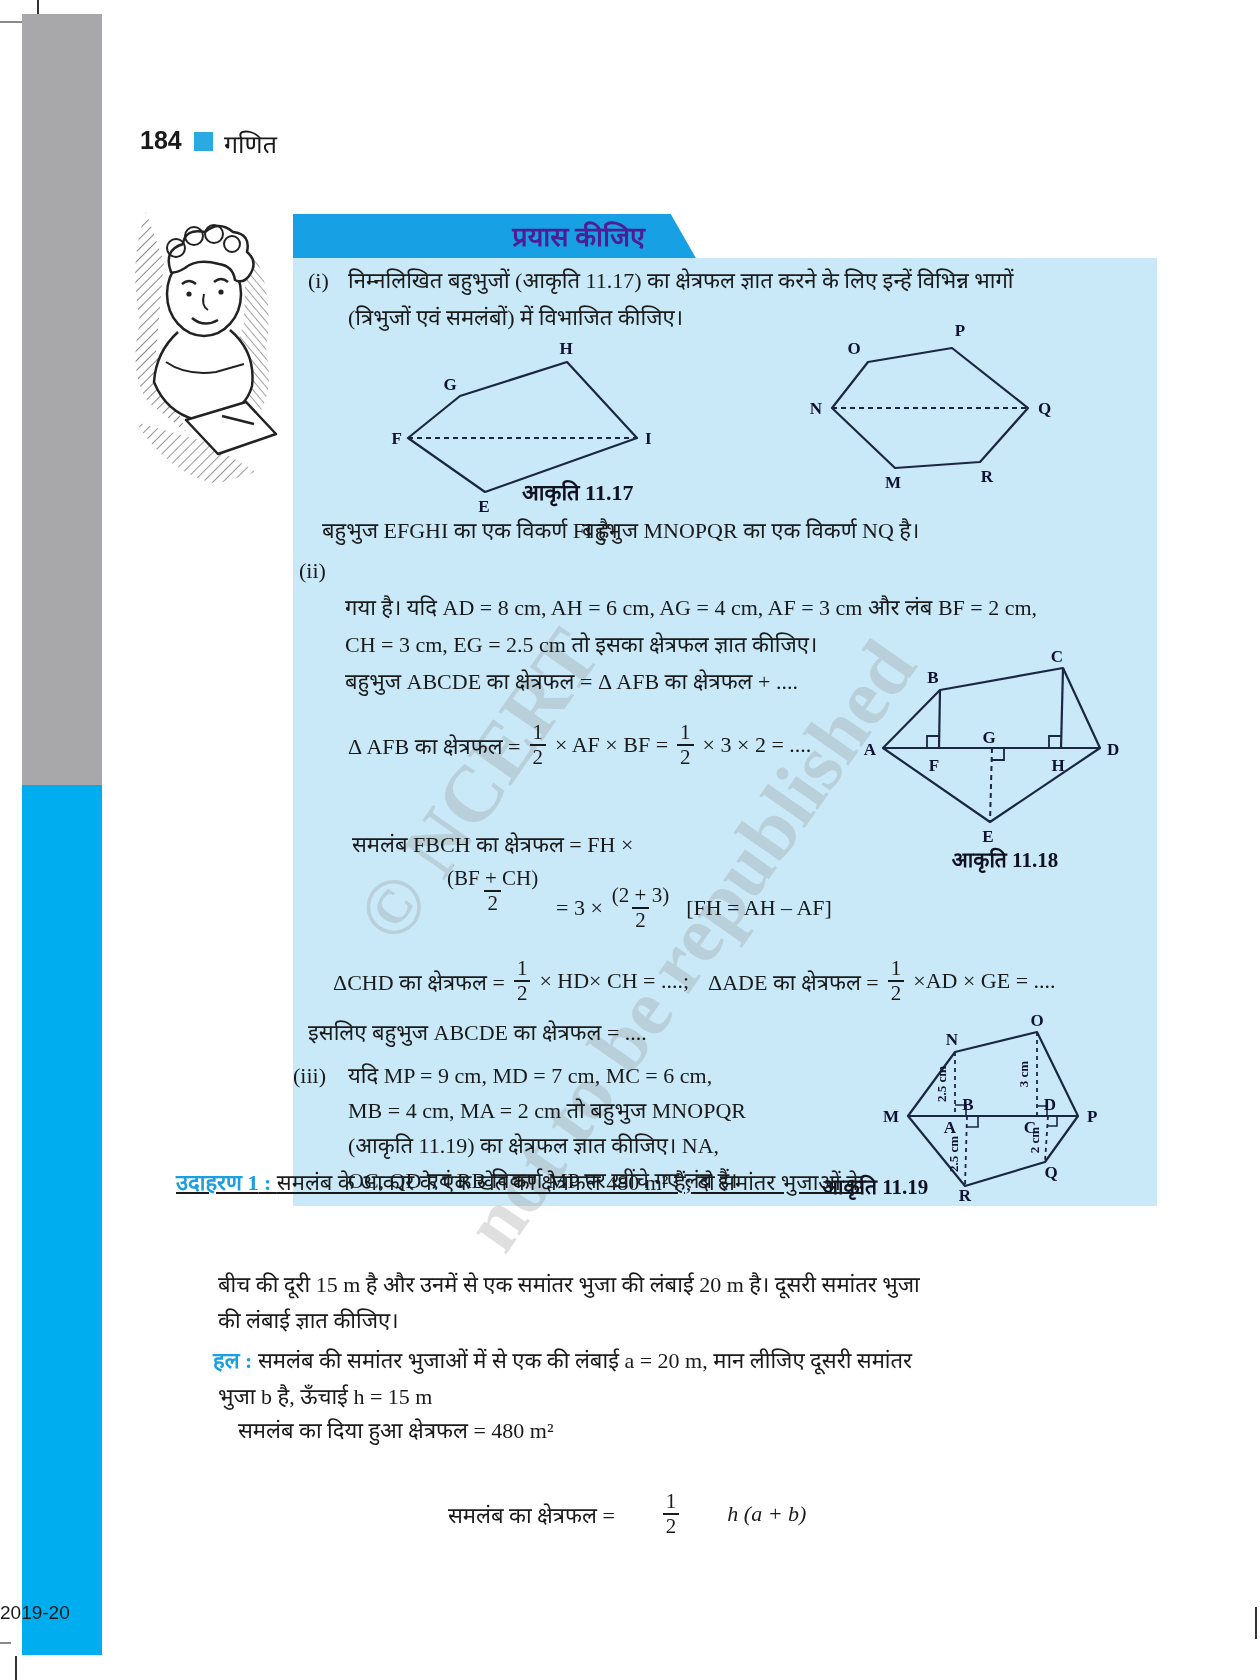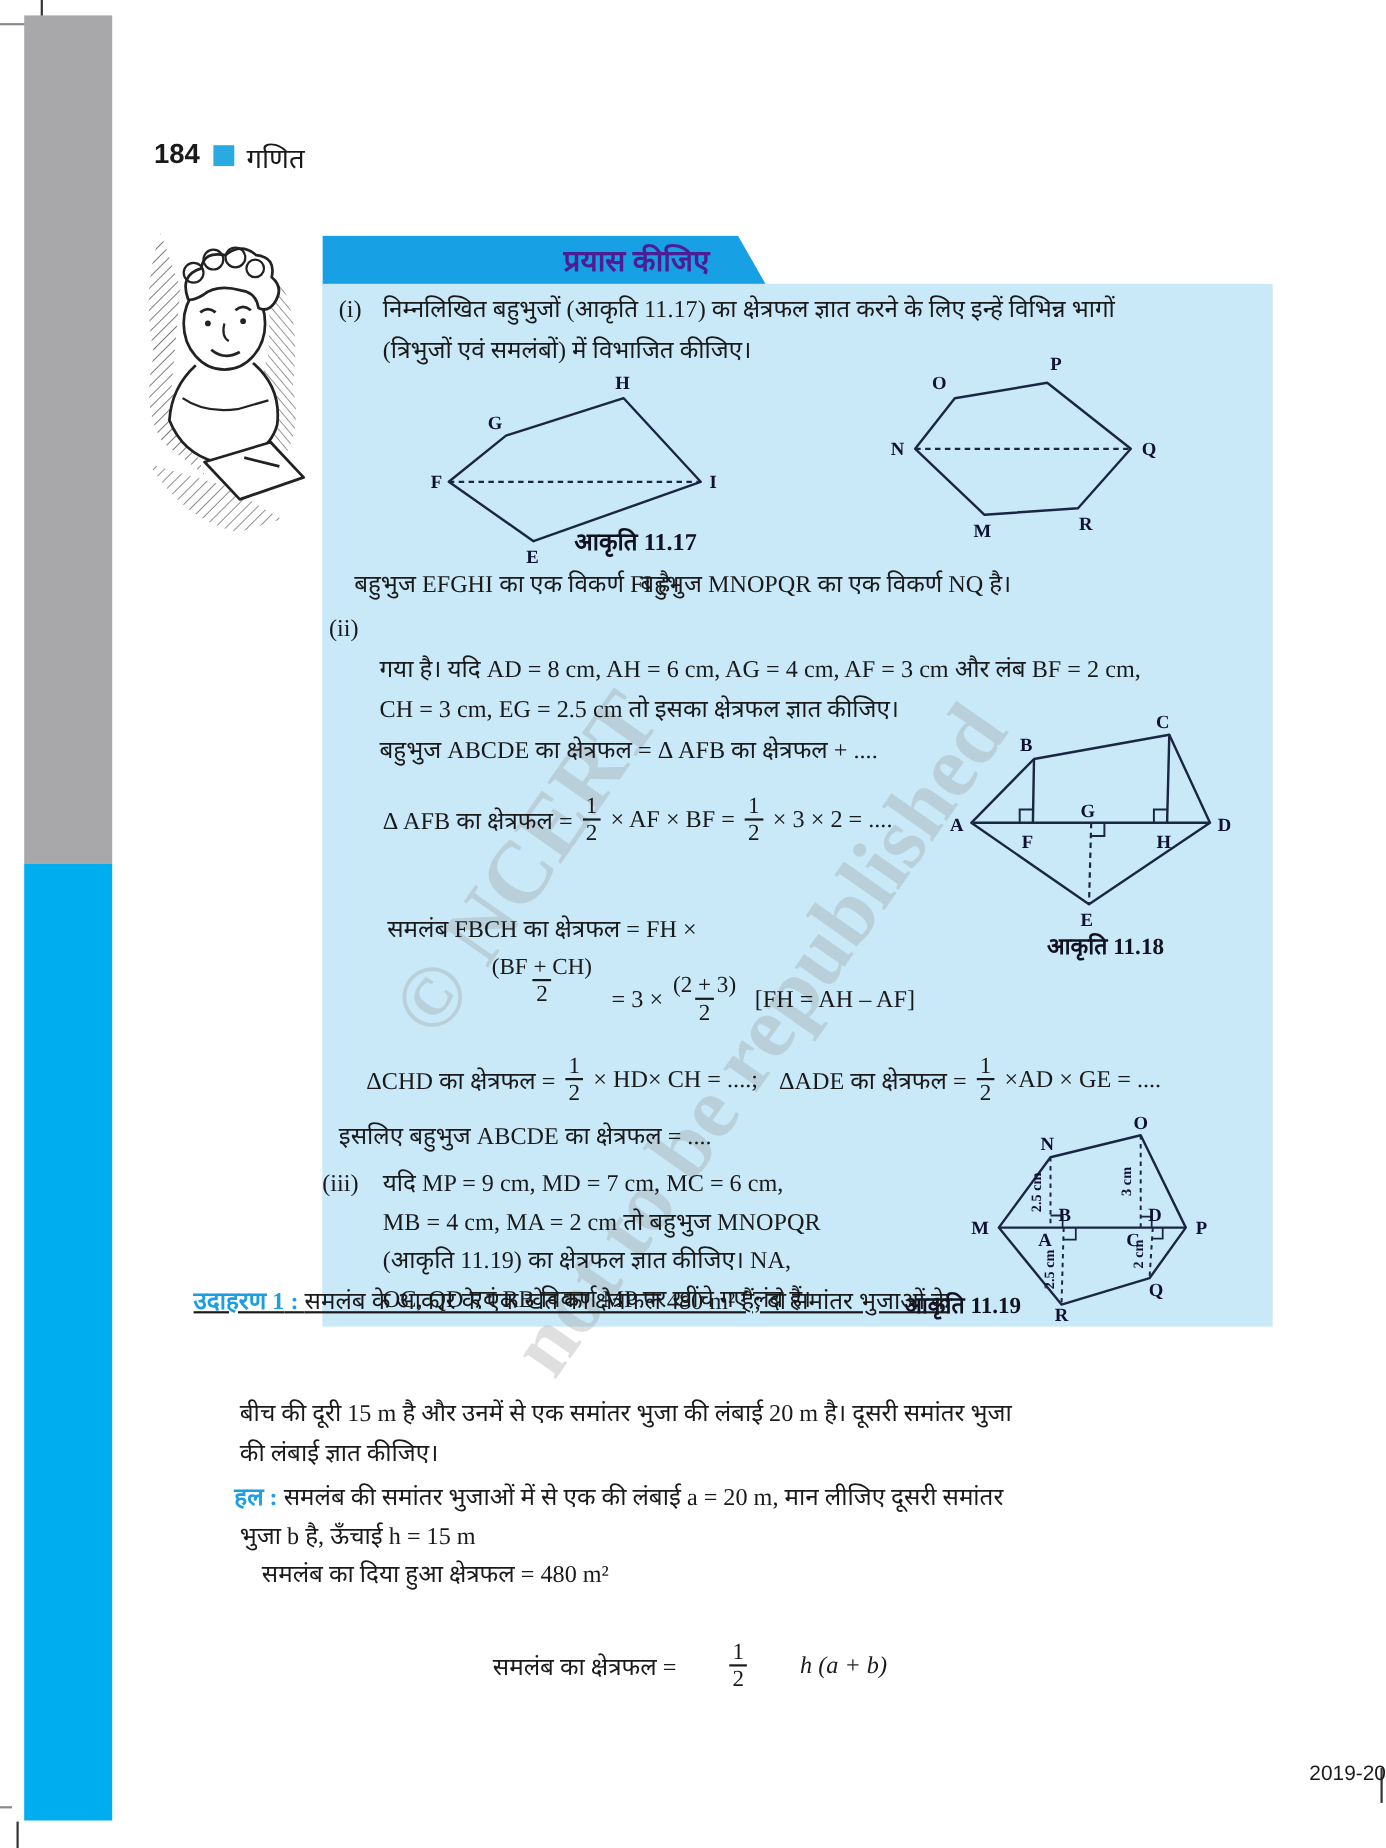--- a/index.html
+++ b/index.html
@@ -245,15 +245,15 @@
 
   <div class="abs frow nw" style="left:448px;top:1479px;height:70px;gap:48px;">
     <span>समलंब का क्षेत्रफल =</span>
     <span class="frac">
       <span class="num">1</span>
       <span class="den">2</span>
     </span>
     <span class="ital">h (a + b)</span>
   </div>
 
-  <div class="abs nw" style="left:0;top:1602px;width:1260px;text-align:right;font-family:'Liberation Sans','DejaVu Sans',sans-serif;font-size:19px;">2019-20</div>
+  <div class="abs nw" style="left:0;top:1602px;width:1260px;text-align:left;font-family:'Liberation Sans','DejaVu Sans',sans-serif;font-size:19px;">2019-20</div>
 
 </div>
 
 </body></html>

